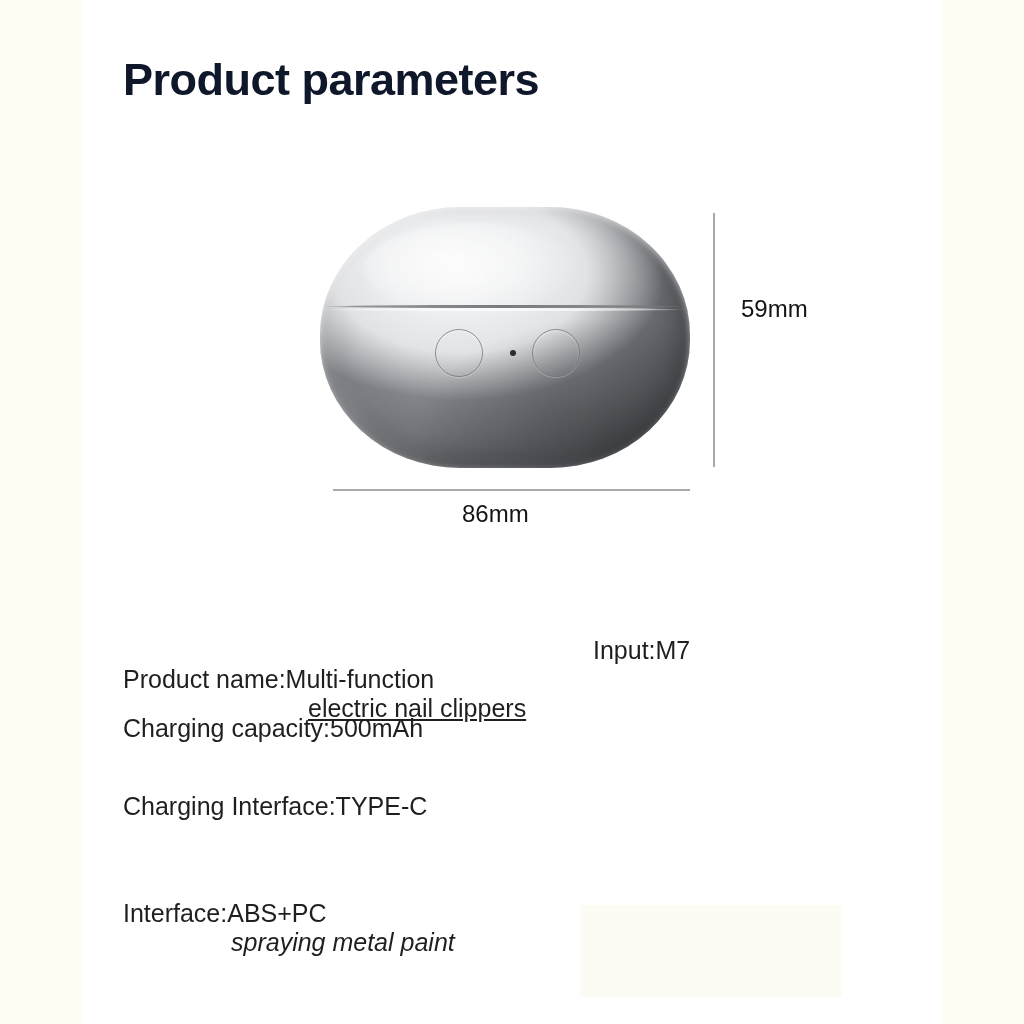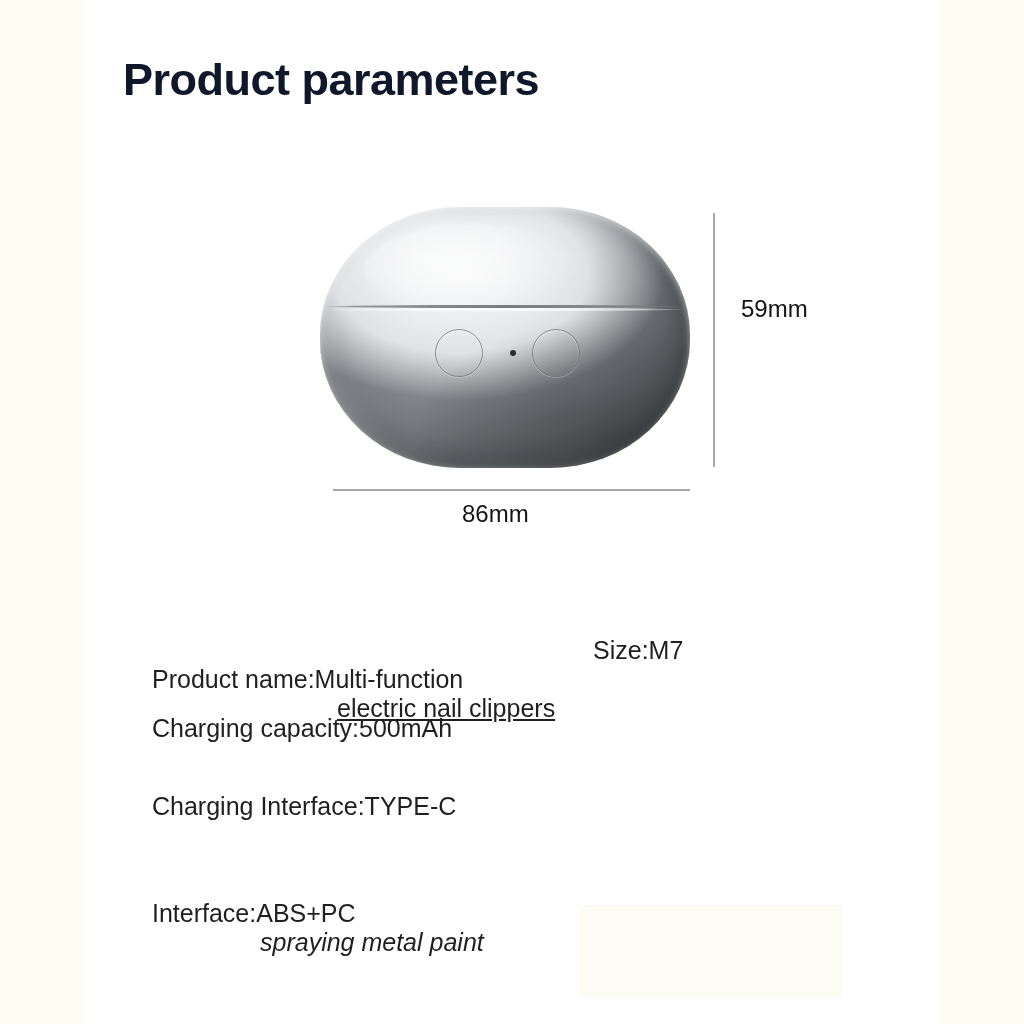--- a/index.html
+++ b/index.html
@@ -215,21 +215,21 @@
     height: 78px;
   }
   .spec-cell {
     position: absolute;
     top: 0;
     color: #1f1f1f;
     font-size: 25px;
     line-height: 29px;
     white-space: pre-line;
   }
-  .spec-left  { left: 0px;   width: 470px; margin-left: 29px; }
+  .spec-left  { left: 0px;   width: 470px; }
   .spec-right { left: 470px; width: 290px; }
 
   .spec-line2 {
     display: block;
     padding-left: 185px;
     text-decoration: underline;
   }
   .spec-line2-mat {
     display: block;
     padding-left: 108px;
@@ -264,21 +264,21 @@
   <div class="dim-label dim-label-v">59mm</div>
   <div class="dim-label dim-label-h">86mm</div>
 
   <div class="specs">
 
     <div class="spec-row">
       <div class="spec-cell spec-left">
         <span>Product name:Multi-function</span>
         <span class="spec-line2">electric nail clippers</span>
       </div>
-      <div class="spec-cell spec-right">Size:M7</div>
+      <div class="spec-cell spec-right">Input:M7</div>
     </div>
 
     <div class="spec-row">
       <div class="spec-cell spec-left">Charging capacity:500mAh</div>
     </div>
 
     <div class="spec-row">
       <div class="spec-cell spec-left">Charging Interface:TYPE-C</div>
     </div>
 

